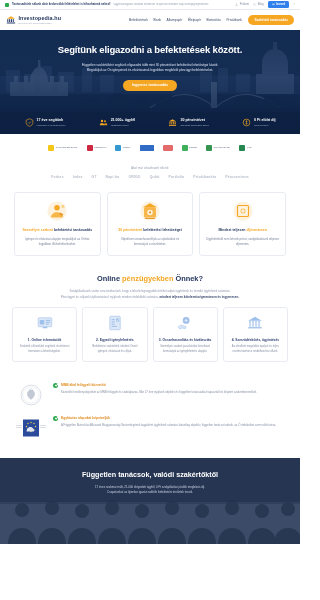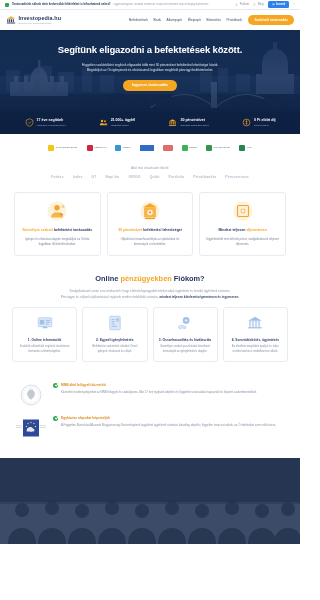--- a/index.html
+++ b/index.html
@@ -422,21 +422,21 @@
       <div class="vcard-h">
         <span>Mindezt teljesen </span><em>díjmentesen</em>
       </div>
       <div class="vcard-p">Ügyfeleinktől nem kérünk pénzt, szolgáltatásunk teljesen díjmentes.</div>
     </div>
 
   </div>
 
   <div class="how">
     <div class="how-h">
-      <span>Online </span><em>pénzügyekben</em><span> Fiókom?</span>
+      <span>Online </span><em>pénzügyekben</em><span> Önnek?</span>
     </div>
     <div class="how-p">
       <div>Szolgáltatásunk során arra törekszünk, hogy a lehető legnagyobb értéket adjuk ügyfeleink és leendő ügyfeleink számára.</div>
       <div>
         <span>Pénzügyei és céljaink tájékoztatásul nyújtunk minden érdeklődő számára, </span><b>mindezt teljesen kötelezettségmentesen és ingyenesen.</b>
       </div>
     </div>
 
     <div class="steps">
 
@@ -583,15 +583,22 @@
             <path d="M248 86c0-10 6-16 14-16s14 6 14 16z"></path>
           </g>
         <g>
             <circle cx="288" cy="51" r="7"></circle>
             <path d="M274 86c0-10 6-16 14-16s14 6 14 16z"></path>
           </g>
       </g>
       <rect width="300" height="86" fill="#223250" opacity=".55"></rect>
       <rect width="300" height="44" fill="#1d2c49" opacity=".55"></rect>
     </svg>
+    <div class="ex-inner">
+      <div class="ex-h">Független tanácsok, valódi szakértőktől</div>
+      <div class="ex-p">
+        <div>17 éves szakmai múlt, 21.000 elégedett ügyfél, 0 Ft szolgáltatási járulék megbízás díj.</div>
+        <div>Csapatunkat az ilyenkor igazán sokféle befektetési területek teszik.</div>
+      </div>
+    </div>
   </div>
 
 </div>
 
 </body></html>

